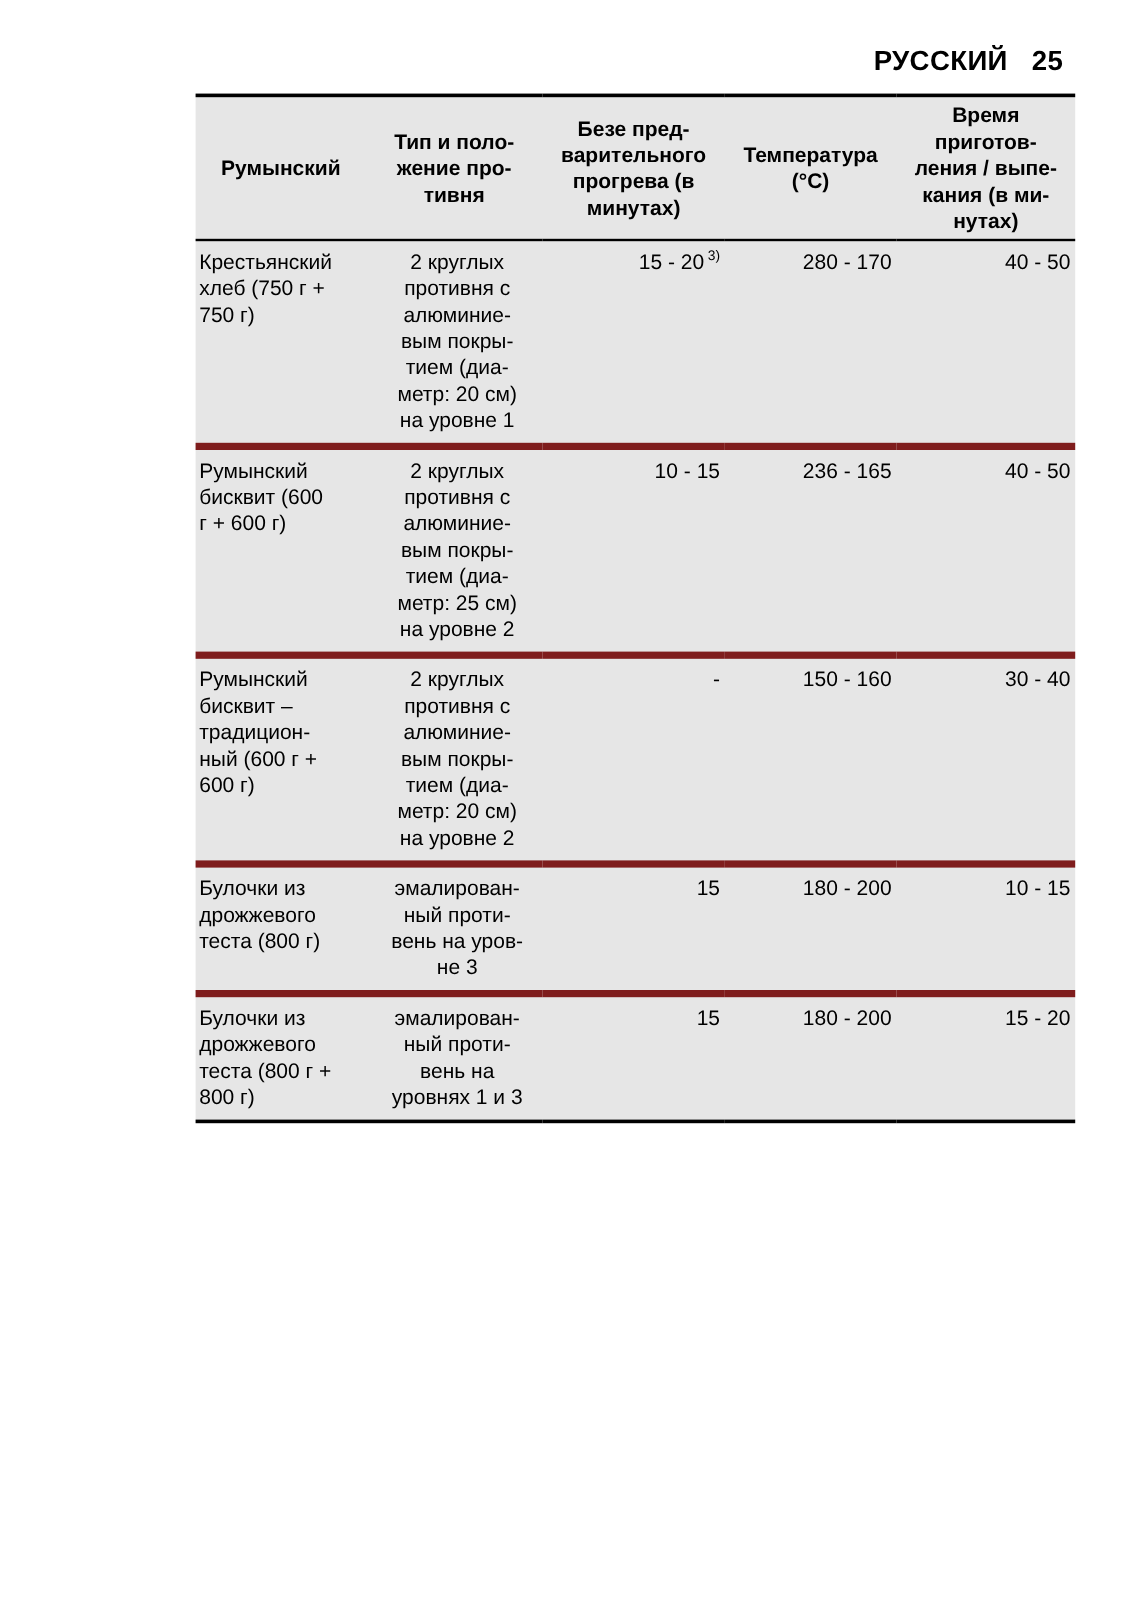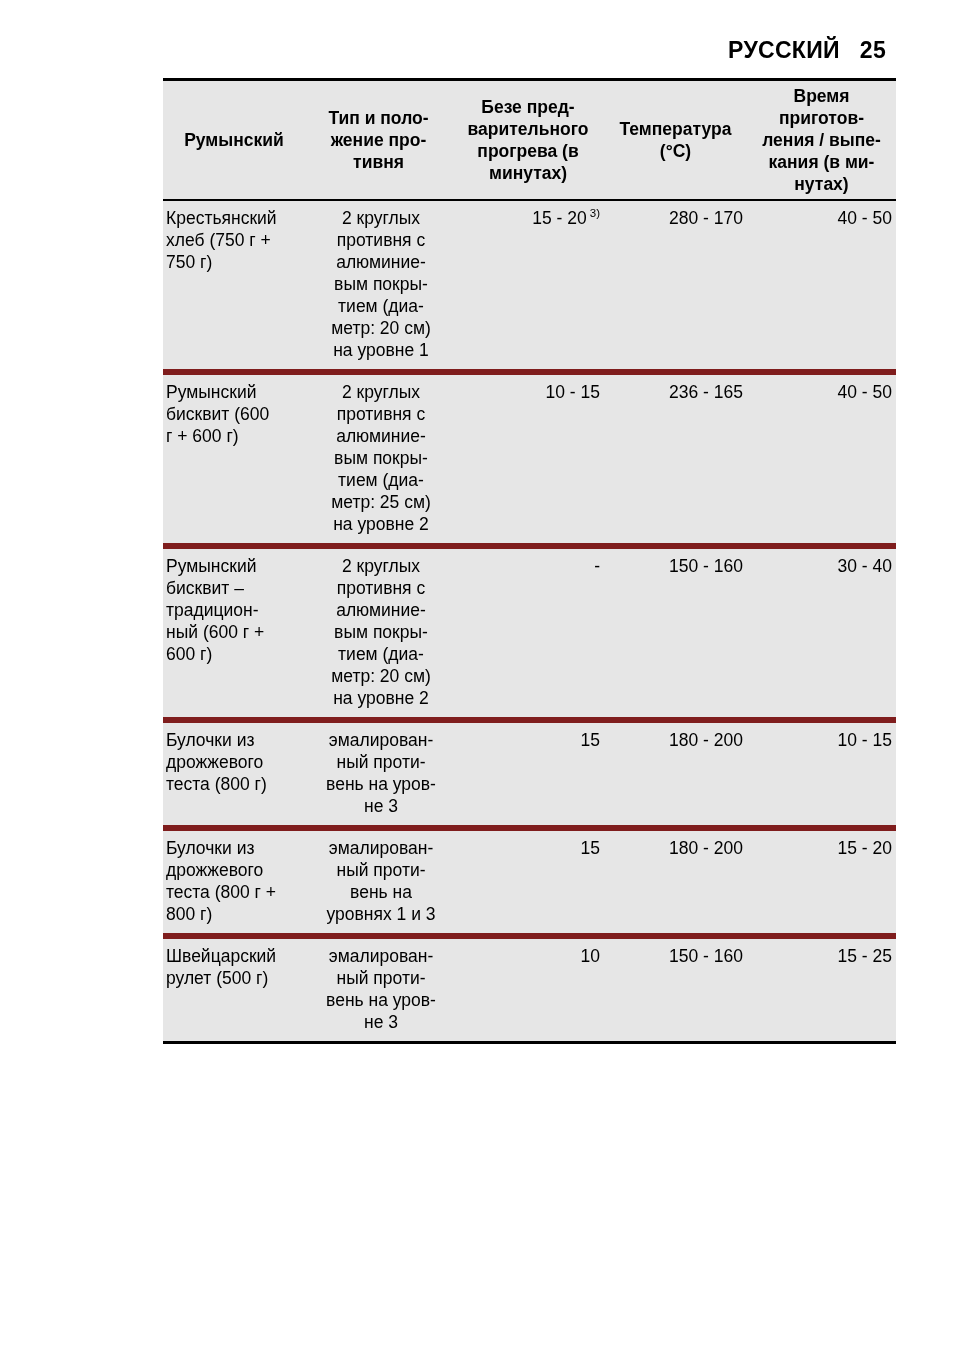--- a/index.html
+++ b/index.html
@@ -171,27 +171,16 @@
 теста (800 г +
 800 г)</td>
         <td class="c2">эмалирован-
 ный проти-
 вень на
 уровнях 1 и 3</td>
         <td class="c3">15</td>
         <td class="c4">180 - 200</td>
         <td class="c5">15 - 20</td>
       </tr>
-      <tr>
-        <td class="c1">Швейцарский
-рулет (500 г)</td>
-        <td class="c2">эмалирован-
-ный проти-
-вень на уров-
-не 3</td>
-        <td class="c3">10</td>
-        <td class="c4">150 - 160</td>
-        <td class="c5">15 - 25</td>
-      </tr>
     </tbody>
   </table>
 
 </div>
 
 </body></html>

